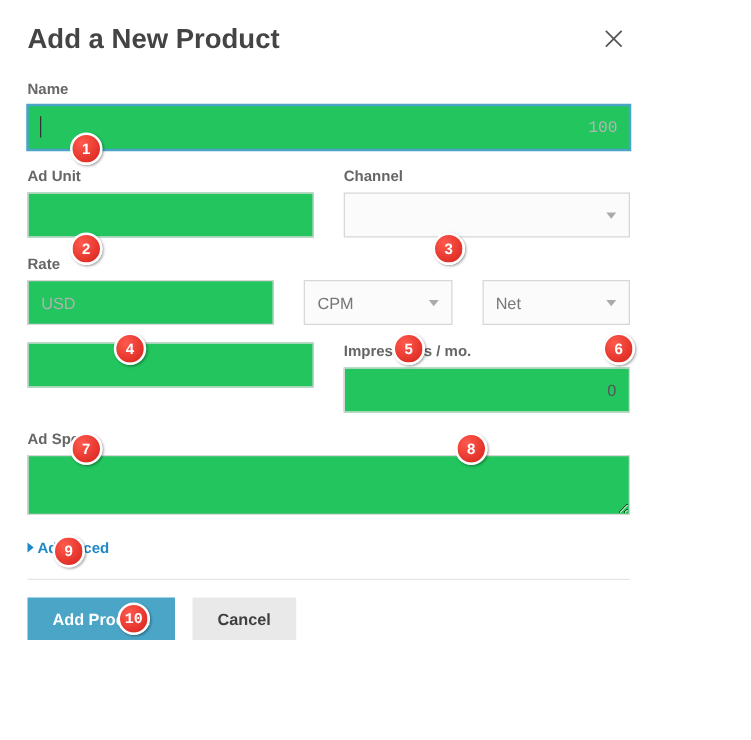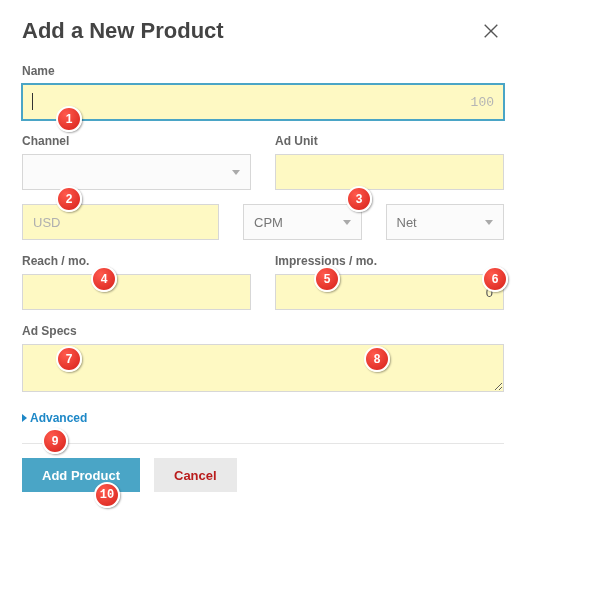--- a/index.html
+++ b/index.html
@@ -48,21 +48,21 @@
   .row { display: flex; gap: 24px; }
   .col { flex: 1; min-width: 0; }
   .group { margin-bottom: 14px; }
 
   .input-wrap {
     position: relative;
   }
   .text-input, .select-box, .textarea {
     width: 100%;
     border: 1px solid #d7d7d7;
-    background: #fef9c3;
+    background: #22c55e;
     color: #555;
     font-size: 13px;
     font-family: inherit;
     padding: 8px 10px;
     height: 36px;
     outline: none;
   }
   .text-input.focused {
     border: 1px solid #4aa5c6;
     box-shadow: 0 0 0 1px #4aa5c6;
@@ -133,21 +133,21 @@
   }
   .btn {
     height: 34px;
     padding: 0 20px;
     border: none;
     font-size: 13px;
     font-weight: 700;
     cursor: pointer;
   }
   .btn-primary { background:#4aa5c6; color:#fff; }
-  .btn-secondary { background:#e9e9e9; color:#b91c1c;text-align:center; }
+  .btn-secondary { background:#e9e9e9; color:#404040;text-align:center; }
 
   .marker {
     position: absolute;
     width: 26px; height: 26px;
     border-radius: 50%;
     background: radial-gradient(circle at 35% 30%, #ff5a4d, #d6201a);
     border: 2px solid #fff;
     box-shadow: 1px 1px 2px rgba(0,0,0,0.35);
     color: #fff;
     font-weight: 700;
@@ -186,34 +186,35 @@
     <div class="input-wrap">
       <input type="text" class="text-input focused" value="" style="">
       <div class="name-caret"></div>
       <span class="name-count">100</span>
     </div>
   </div>
 
   
   <div class="row">
     <div class="col group">
+      <span class="field-label">Ad Unit</span>
+      <input type="text" class="text-input" value="" style="">
+    </div>
+    <div class="col group">
       <span class="field-label">Channel</span>
       <div class="select-box">
         <span class="sel-val"></span>
         <span class="caret"></span>
       </div>
     </div>
-    <div class="col group">
-      <span class="field-label">Ad Unit</span>
-      <input type="text" class="text-input" value="" style="">
-    </div>
   </div>
 
   
   <div class="group">
+    <span class="field-label">Rate</span>
     <div class="rate-row">
       <div class="rate-col-1">
         <input type="text" class="text-input" placeholder="USD" style="">
       </div>
       <div class="rate-col-2">
         <div class="select-box">
           <span class="sel-val">CPM</span>
           <span class="caret"></span>
         </div>
       </div>
@@ -222,21 +223,20 @@
           <span class="sel-val">Net</span>
           <span class="caret"></span>
         </div>
       </div>
     </div>
   </div>
 
   
   <div class="row">
     <div class="col group">
-      <span class="field-label">Reach / mo.</span>
       <input type="text" class="text-input" value="" style="">
     </div>
     <div class="col group">
       <span class="field-label">Impressions / mo.</span>
       <input type="text" class="text-input impr-input" value="0" style="">
     </div>
   </div>
 
   
   <div class="group">

